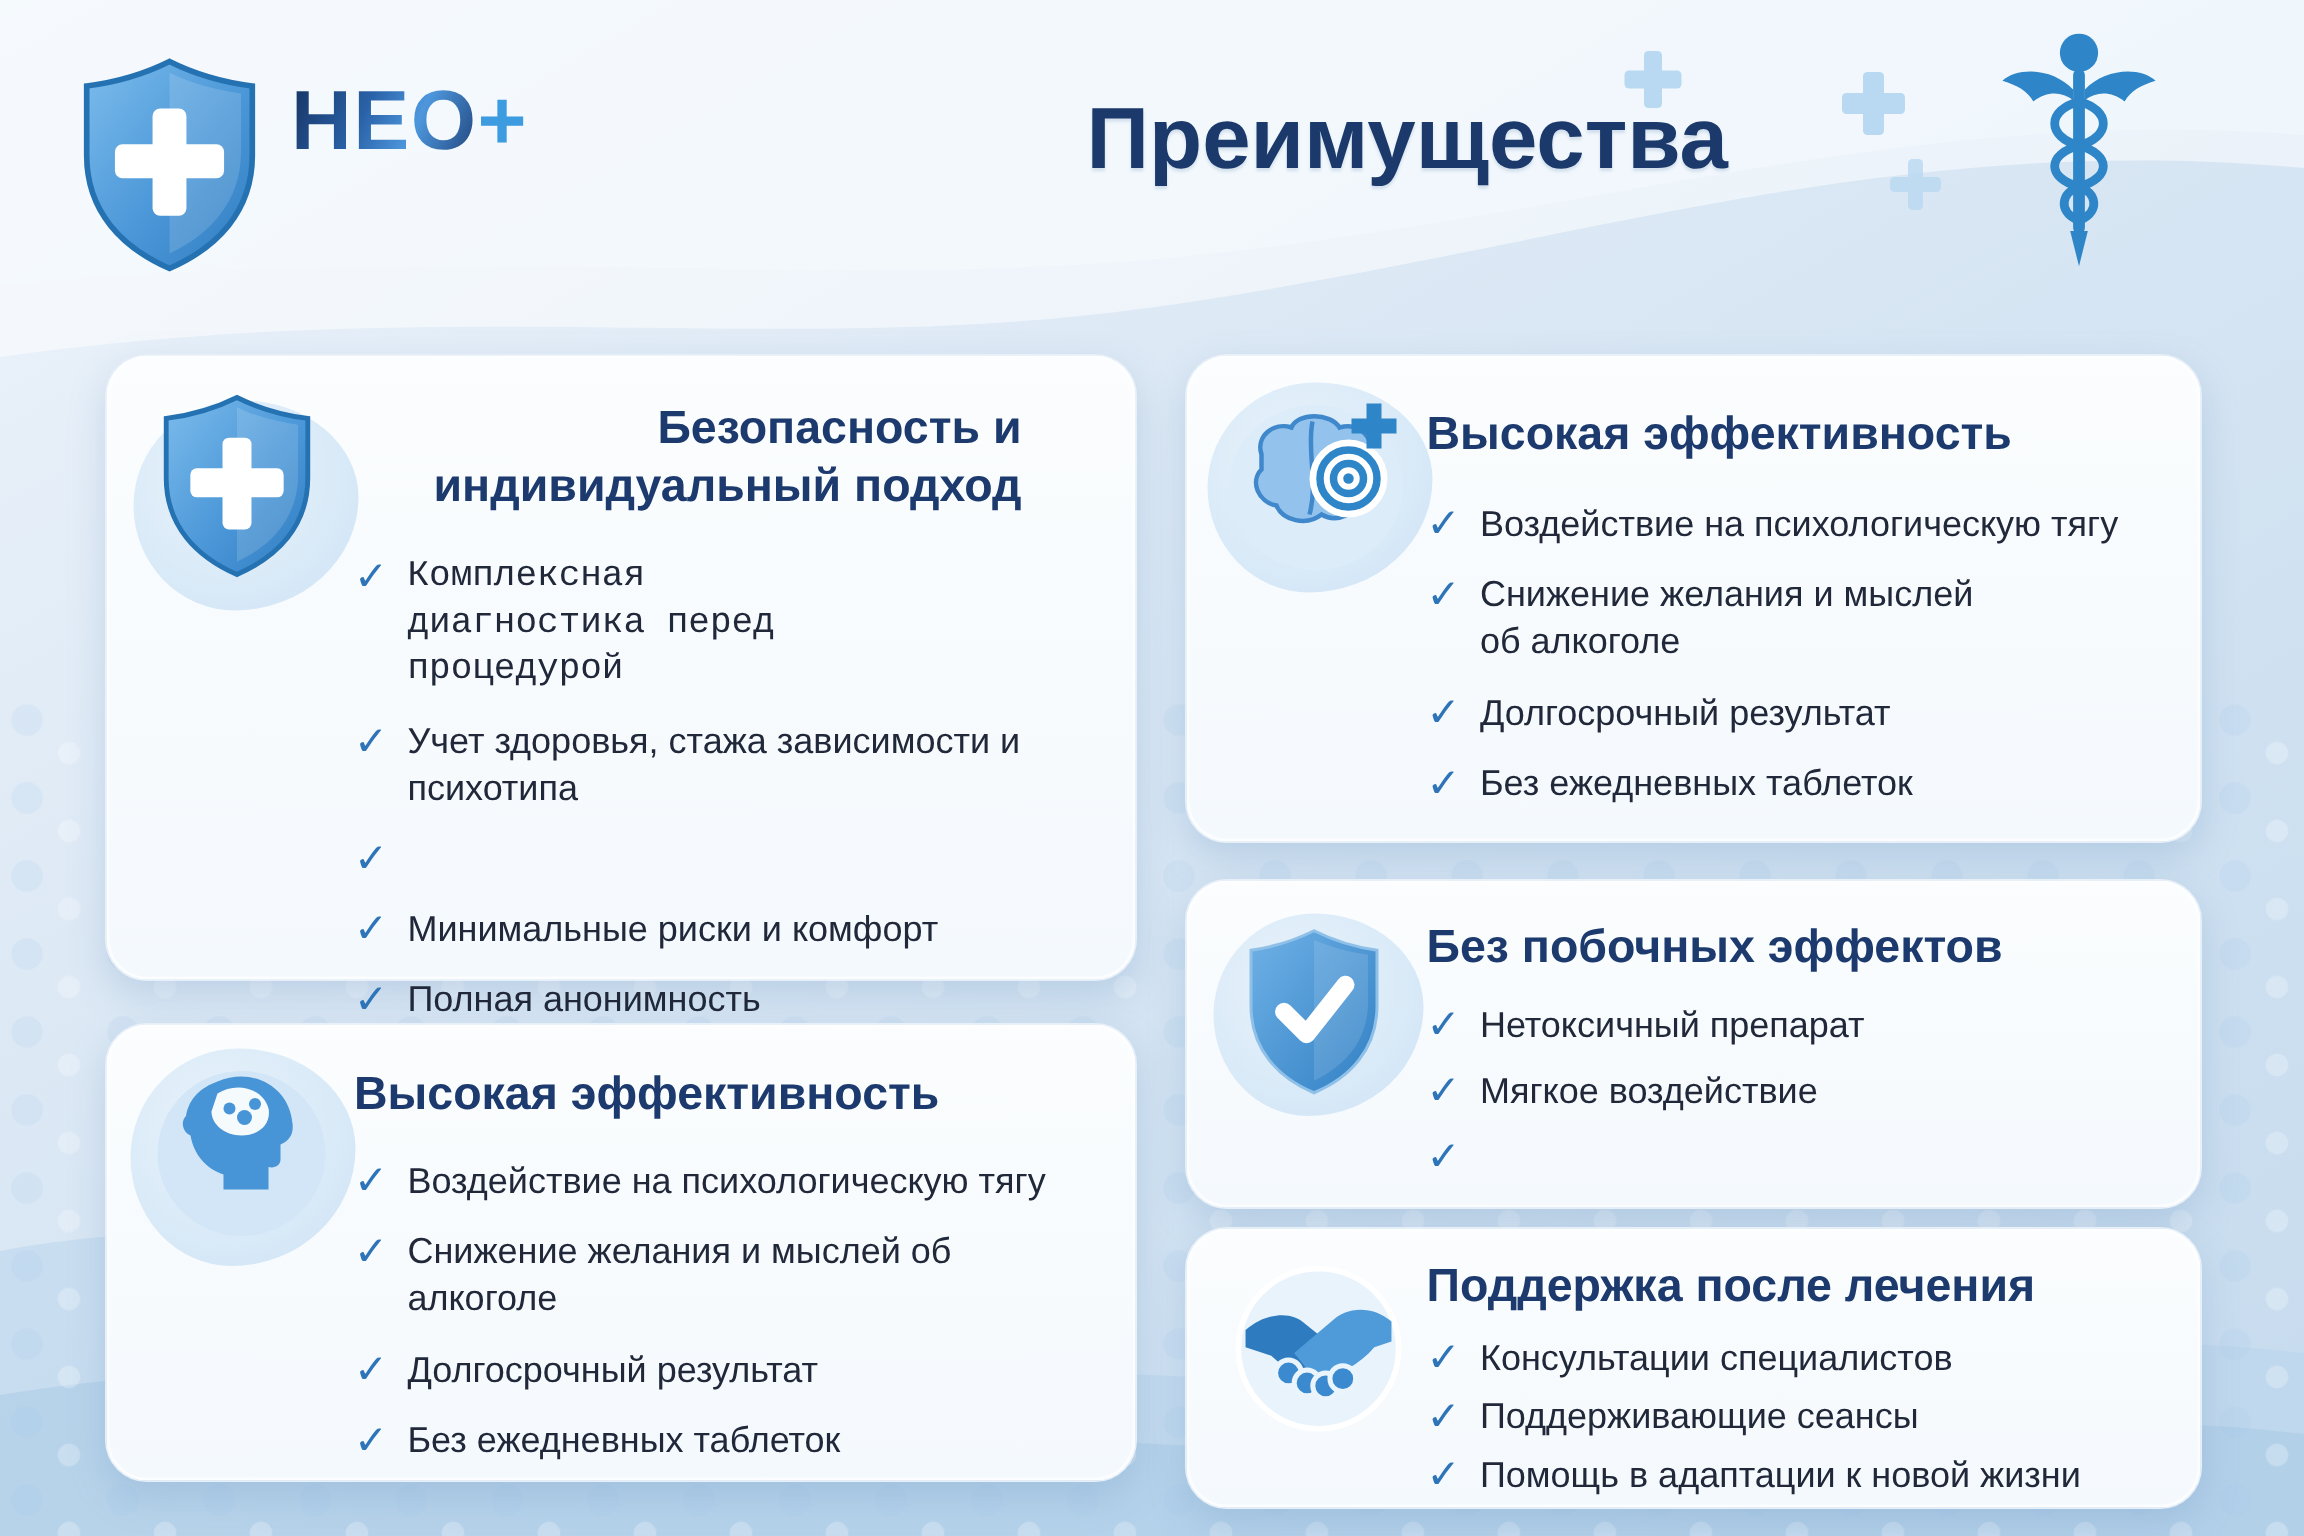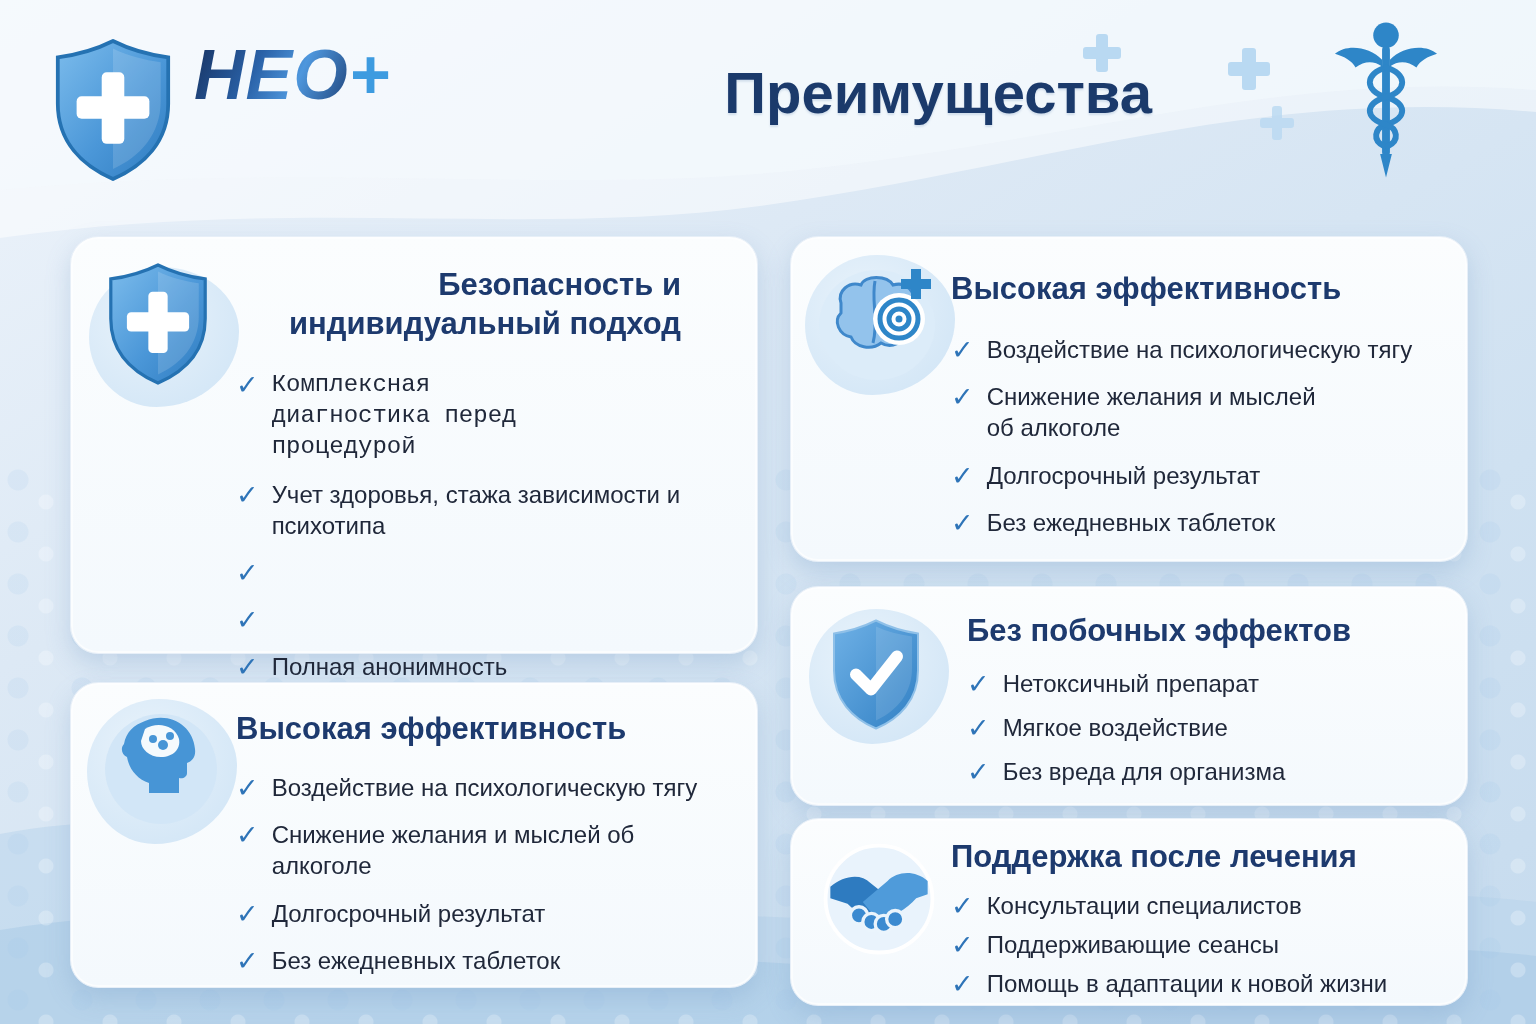--- a/index.html
+++ b/index.html
@@ -17,39 +17,39 @@
     background-image:radial-gradient(circle 11px at 18px 16px, rgba(160,198,232,.22) 10px, transparent 11px),
                      radial-gradient(circle 8px at 46px 38px, rgba(255,255,255,.35) 7px, transparent 8px);
     background-size:64px 52px; opacity:.7; pointer-events:none;
   }
   .plus-deco { position:absolute; pointer-events:none; }
   .plus-deco::before, .plus-deco::after { content:""; position:absolute; background:#b9d9f2; border-radius:3px; }
   .plus-deco::before { left:34%; top:0; width:32%; height:100%; }
   .plus-deco::after  { top:34%; left:0; height:32%; width:100%; }
   
   .logo-shield { position:absolute; left:44px; top:34px; width:138px; height:152px; }
-  .brand { position:absolute; left:194px; top:40px; font-size:70px; font-weight:800; letter-spacing:1px; line-height:1;font-style:italic; }
+  .brand { position:absolute; left:194px; top:52px; font-size:56px; font-weight:800; letter-spacing:1px; line-height:1; }
   .brand .nm {
     background:linear-gradient(115deg,#16305e 0%,#2a62a8 40%,#4e97dd 65%,#1c3e74 100%);
     -webkit-background-clip:text; background-clip:text; color:transparent; -webkit-text-fill-color:transparent;
   }
   .brand .pl { color:#3d9be0; }
   .main-title { position:absolute; left:340px; top:58px; width:812px; text-align:right;
     color:#1b3a6b; font-weight:700; font-size:58px; line-height:1.22;
     text-shadow:0 2px 2px rgba(120,150,190,.25); }
   .caduceus { position:absolute; left:1332px; top:16px; width:108px; height:168px; }
   
   .card { position:absolute; border-radius:28px;
     background:linear-gradient(180deg,#fbfdfe 0%,#f4f9fd 100%);
     border:1px solid #e7eff8;
     box-shadow:0 10px 24px rgba(110,150,195,.28), inset 0 0 0 2px rgba(255,255,255,.6); }
   #card-safety    { left:70px;  top:236px; width:688px; height:418px; }
   #card-eff-left  { left:70px;  top:682px; width:688px; height:306px; }
   #card-eff-right { left:790px; top:236px; width:678px; height:326px; }
-  #card-no-side   { left:790px; top:586px; width:678px; height:220px;padding-left:16px; }
+  #card-no-side   { left:790px; top:586px; width:678px; height:220px; }
   #card-support   { left:790px; top:818px; width:678px; height:188px; }
   .card-icon { position:absolute; }
   .blob { position:absolute; background:radial-gradient(circle at 40% 35%,#e9f3fb 0%,#d6e8f7 70%,#cfe3f5 100%);
     border-radius:48% 52% 55% 45% / 50% 46% 54% 50%; }
   .card-body { position:relative; height:100%; }
   .card-title { font-weight:700; color:#1d3a6e; font-size:31px; line-height:1.26; }
   .checklist { list-style:none; }
   .check-item { display:flex; align-items:flex-start; gap:13px; margin-bottom:16px; }
   .check { color:#2e74b8; font-weight:700; font-size:27px; line-height:1.15; font-family:"DejaVu Sans",sans-serif; }
   .txt { font-size:24px; color:#20283a; line-height:1.3; }
@@ -141,20 +141,21 @@
         </li>
       <li class="check-item">
           <span class="check">✓</span>
           <span class="txt">Учет здоровья, стажа зависимости и психотипа</span>
         </li>
       <li class="check-item">
           <span class="check">✓</span>
         </li>
       <li class="check-item">
           <span class="check">✓</span>
+          <span class="txt">Минимальные риски и комфорт</span>
         </li>
       <li class="check-item">
           <span class="check">✓</span>
           <span class="txt">Полная анонимность</span>
         </li>
     </ul>
   </div>
 </div>
 
 <div class="card" id="card-eff-left">
@@ -244,21 +245,20 @@
       <li class="check-item">
           <span class="check">✓</span>
           <span class="txt">Нетоксичный препарат</span>
         </li>
       <li class="check-item">
           <span class="check">✓</span>
           <span class="txt">Мягкое воздействие</span>
         </li>
       <li class="check-item">
           <span class="check">✓</span>
-          <span class="txt">Без вреда для организма</span>
         </li>
     </ul>
   </div>
 </div>
 
 <div class="card" id="card-support">
   <svg class="card-icon" style="left:26px; top:20px;" width="124" height="124" viewBox="0 0 130 130">
     <circle cx="65" cy="63" r="56" fill="#e9f3fc" stroke="#ffffff" stroke-width="4"></circle>
     <path d="M14 50 C28 38 46 36 56 46 L86 70 L70 90 C56 84 42 78 32 68 L14 62 Z" fill="#2e7bc0"></path>
     <path d="M116 44 C102 32 84 34 74 44 L48 66 L64 86 C78 82 94 74 104 62 L116 58 Z" fill="#4f9bda"></path>

